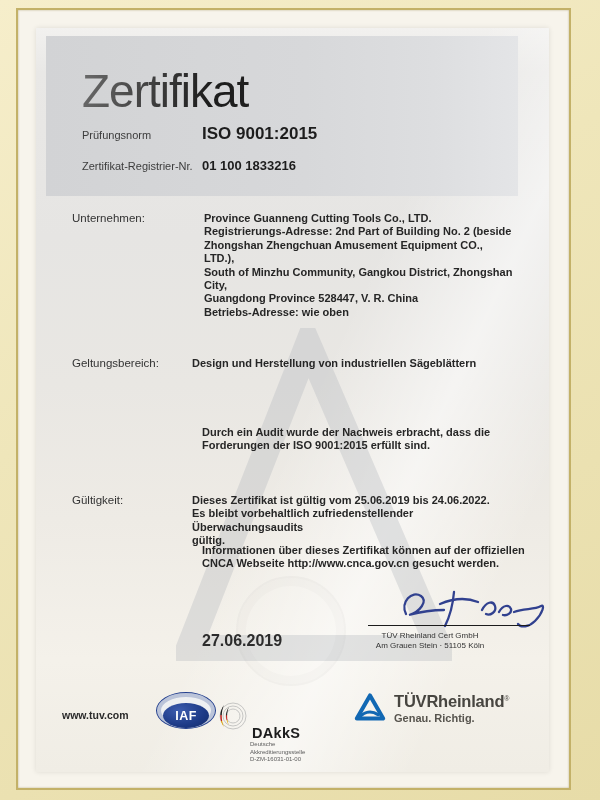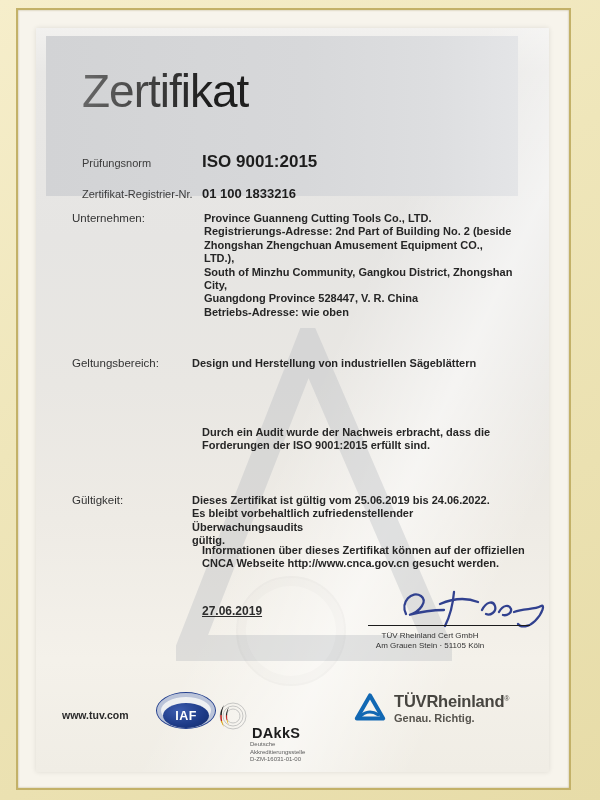--- a/index.html
+++ b/index.html
@@ -34,39 +34,39 @@
   .band {
     position:absolute; top:8px; left:10px; width:472px; height:160px;
     background:linear-gradient(90deg,#d2d3d5 0%, #d7d8da 55%, #dddee0 82%, #e4e5e7 100%);
     padding:28px 0 0 36px;
   }
   .title {
     font-size:46px; font-weight:400; letter-spacing:-1px; color:#222;
     background:linear-gradient(100deg,#6b6b6b 0%, #1c1c1c 30%, #3a3a3a 100%);
     -webkit-background-clip:text; background-clip:text; -webkit-text-fill-color:transparent;
   }
-  .band-rows { margin-top:34px; }
+  .band-rows { margin-top:6px; }
   .frow { display:grid; grid-template-columns:120px 1fr; align-items:baseline; margin-bottom:14px; }
   .flabel { font-size:11px; color:#3c3c3c; }
   .norm-val { font-size:17px; font-weight:700; color:#1d1d1d; }
   .reg-val  { font-size:13px; font-weight:700; color:#1d1d1d; }
 
   
   .sect { position:absolute; left:0; width:100%; padding:0 36px; display:grid; grid-template-columns:120px 1fr; }
   .para { position:absolute; left:166px; }
   .val { font-size:11px; font-weight:600; color:#262626; line-height:13.4px; }
   .val .b1 { font-weight:700; }
   .lbl { font-size:11.5px; color:#333; }
 
   .watermark { position:absolute; left:140px; top:300px; opacity:.34; }
   .seal { position:absolute; left:200px; top:548px; width:110px; height:110px; border-radius:50%;
     border:2px solid rgba(120,120,120,.05); box-shadow:inset 0 0 0 8px rgba(130,130,130,.03); }
 
   
-  .date { position:absolute; left:166px; top:576px; font-size:12px; font-weight:700; color:#2c2c2c;text-decoration:underline; }
+  .date { position:absolute; left:166px; top:604px; font-size:16px; font-weight:700; color:#2c2c2c; }
   .sig-svg { position:absolute; left:360px; top:556px; }
   .sig-line { position:absolute; left:332px; top:597px; width:162px; border-bottom:1.4px solid #1c1c1c; }
   .issuer { position:absolute; left:294px; top:603px; width:200px; text-align:center;
     font-size:8px; color:#333; line-height:10px; font-weight:400; }
 
   
   .website { position:absolute; left:26px; top:681px; font-size:10.5px; font-weight:600; color:#2a2a2a; }
   .iaf { position:absolute; left:120px; top:664px; width:60px; height:37px; border-radius:50%;
     background:#eef0f2; border:1.5px solid #24408e; display:flex; align-items:flex-end; justify-content:center;
     box-shadow:inset 0 0 0 4px rgba(36,64,142,.25); }

